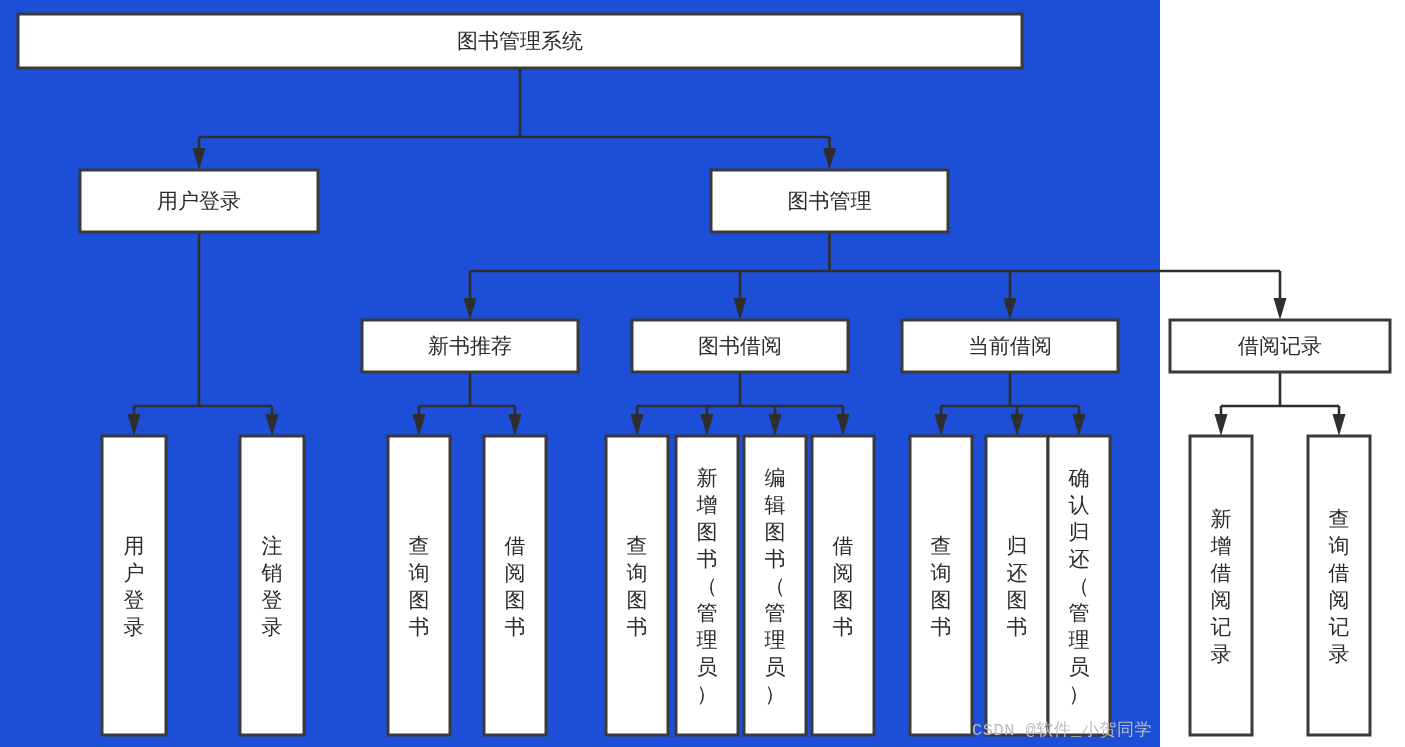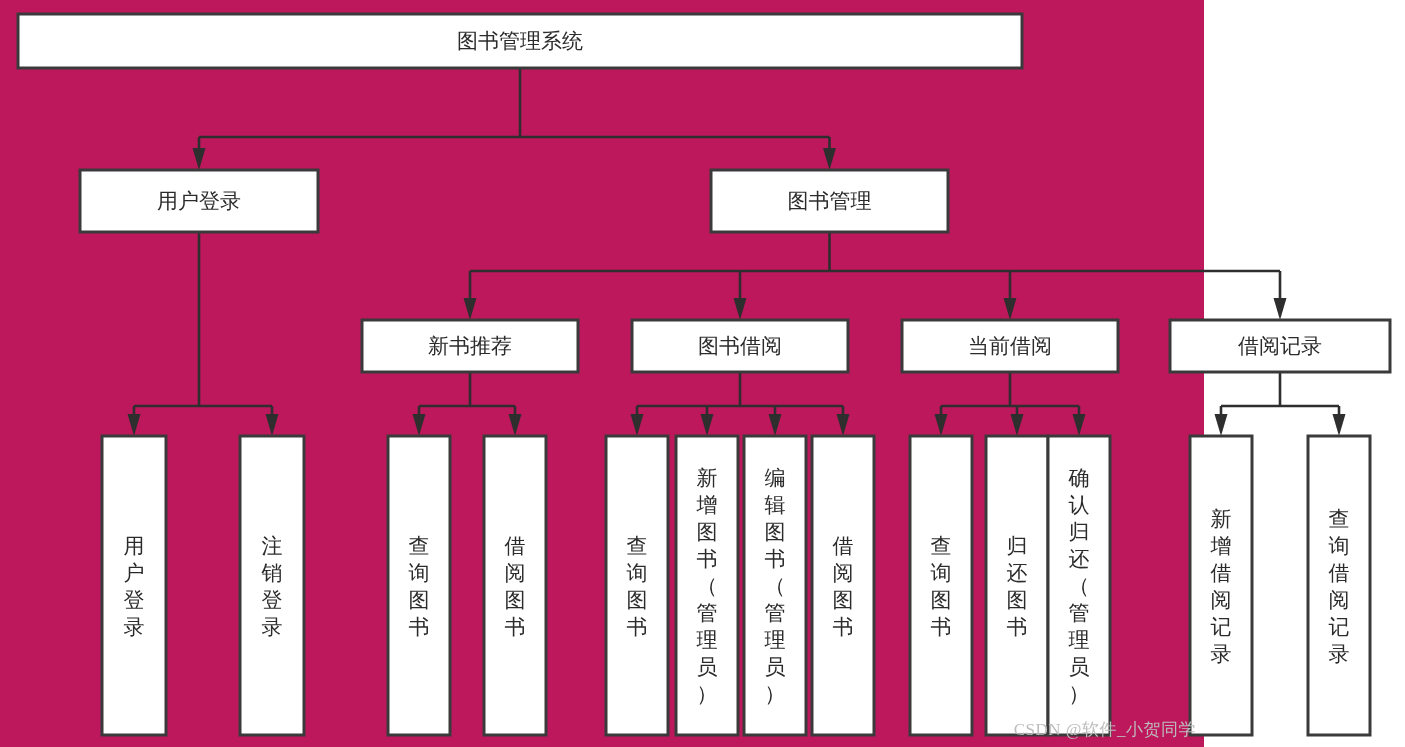--- a/index.html
+++ b/index.html
@@ -1,42 +1,42 @@
 <!DOCTYPE html>
 <html><head>
 <meta charset="utf-8">
 <style>
   html,body{margin:0;padding:0;background:#ffffff;}
   body{
     width:1405px;height:747px;
     font-family:"DejaVu Sans","Liberation Sans",sans-serif;
     overflow:hidden;
   }
-  #diagram-root{position:relative;width:1160px;height:747px;background:#be185d;padding-left:44px;}
+  #diagram-root{position:relative;width:1160px;height:747px;background:#1d4ed8;}
   svg#tree{position:absolute;left:0;top:0;width:1405px;height:747px;display:block;}
   .node-rect{fill:#ffffff;stroke:#3a3a3a;stroke-width:3;}
   .node-label{
     fill:#2b2b2b;
     font-family:"DejaVu Sans","Liberation Sans",sans-serif;
     font-size:21px;
     text-anchor:middle;
     dominant-baseline:middle;
   }
   .node-label-v{
     fill:#2b2b2b;
     font-family:"DejaVu Sans","Liberation Sans",sans-serif;
     font-size:21px;
     text-anchor:middle;
   }
   .link{stroke:#2e2e2e;stroke-width:2.6;fill:none;stroke-linecap:butt;}
   .arrow-head{fill:#2e2e2e;}
   .watermark{
     position:absolute;
     right:8px;bottom:6px;
-    font-family:Liberation Serif, serif;
+    font-family:Liberation Mono, monospace;
     font-size:17px;
     color:#bdbdbd;
     letter-spacing:0.5px;
     white-space:nowrap;
     user-select:none;
   }
 </style>
 </head>
 <body>
 

